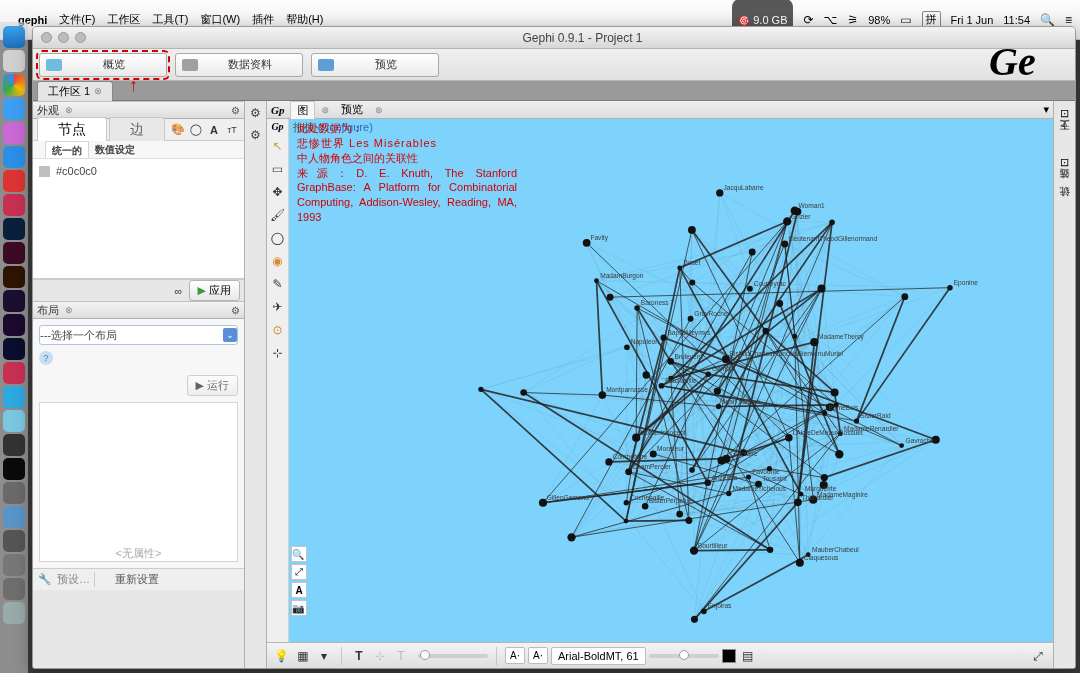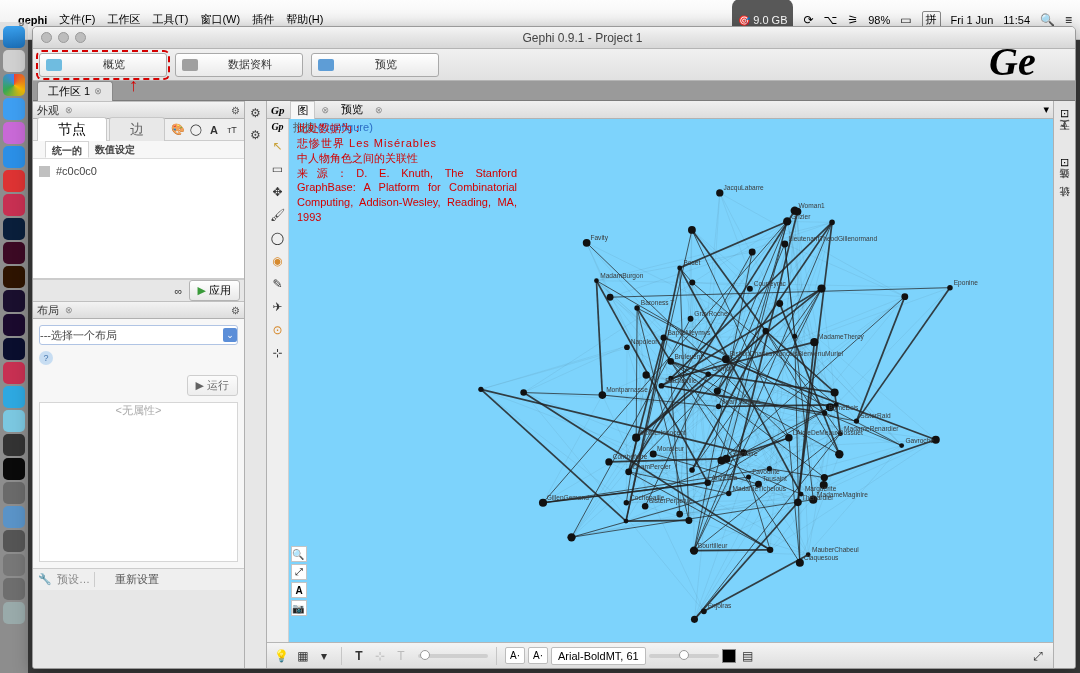--- a/index.html
+++ b/index.html
@@ -60,21 +60,21 @@
 .list { flex: 1; background: #fff; border-bottom: 1px solid #ccc; padding: 4px; min-height: 120px; }
 .list-item { display: flex; align-items: center; gap: 6px; padding: 2px; font-size: 10px; color: #444;}
 .swatch { width: 11px; height: 11px; background: #c0c0c0; }
 .apply-row { height: 22px; border-top: 1px solid #ccc; display: flex; align-items: center; justify-content: flex-end; padding: 0 4px; gap: 2px; }
 .btn { background: linear-gradient(#fff,#e8e8e8); border: 1px solid #b3b3b3; border-radius: 3px; padding: 2px 8px; font-size: 10px; display: inline-flex; align-items: center; gap: 3px; cursor: pointer; }
 .layout-body { background: #f7f7f7; padding: 6px; }
 .select { width: 100%; height: 20px; background: #fff; border: 1px solid #b0c4e4; border-radius: 3px; padding: 0 0; font-size: 10px; color: #444; display: flex; align-items: center; justify-content: space-between; }
 .sel-caret { background:#5b8ed8; color:#fff; width:14px; height:14px; border-radius:2px; display:flex; align-items:center; justify-content:center; font-size:9px;}
 .help { width: 14px; height: 14px; border-radius: 50%; background: #c7ddf2; color: #4a7ab0; display: inline-flex; align-items: center; justify-content: center; font-size: 9px; margin: 6px 0; }
 .run-row { display: flex; justify-content: flex-end; margin-top: 4px; }
-.props { background: #fff; border: 1px solid #d6d6d6; height: 160px; margin-top: 6px; display: flex; align-items: flex-start; justify-content: center; color: #aaa; font-size: 10px; }
+.props { background: #fff; border: 1px solid #d6d6d6; height: 160px; margin-top: 6px; display: flex; align-items: flex-end; justify-content: center; color: #aaa; font-size: 10px; }
 .bottom-row { height: 22px; border-top: 1px solid #ccc; display: flex; align-items: center; padding: 0 4px; gap: 4px; background:#efefef;}
 
 
 .mid-strip { width: 22px; background: #e7e7e7; border-right: 1px solid #b0b0b0; display: flex; flex-direction: column; align-items: center; padding: 4px 0; gap: 6px; }
 .ms-ico { width: 16px; height: 16px; display: flex; align-items: center; justify-content: center; font-size: 12px; color: #444; cursor: pointer; }
 
 
 .canvas-wrap { flex: 1; display: flex; flex-direction: column; background: #e7e7e7; justify-content: space-between; }
 .canvas-tabs { height: 18px; background: linear-gradient(#f0f0f0,#ddd); border-bottom: 1px solid #b2b2b2; display: flex; align-items: center; padding: 0 4px; gap: 6px; font-size: 10px; }
 .canvas-tabs .t { padding: 1px 6px; }

